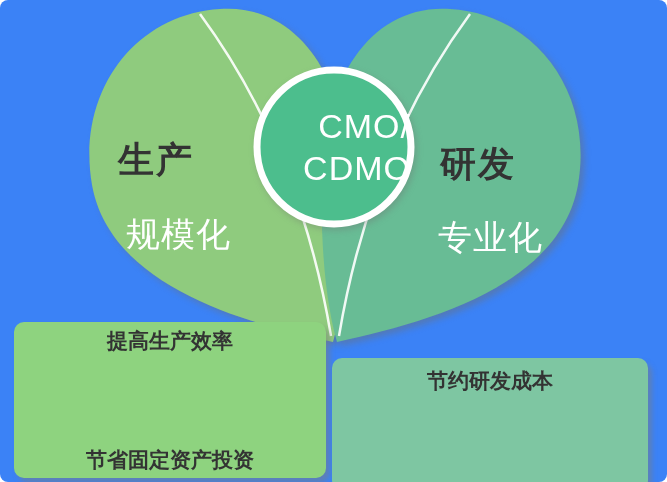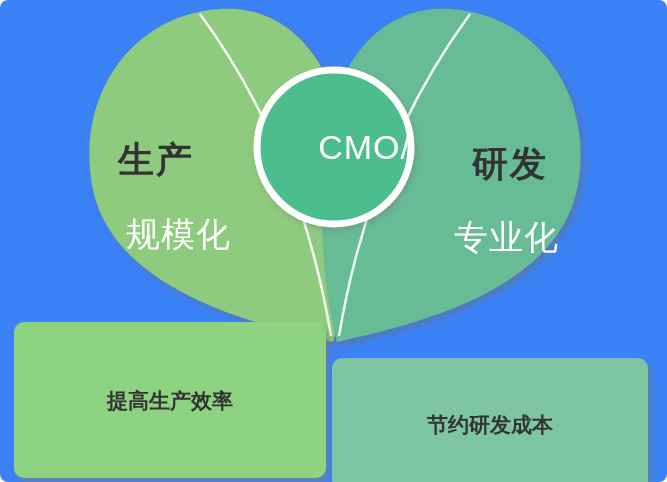--- a/index.html
+++ b/index.html
@@ -29,51 +29,51 @@
   }
   .leaf-title {
     position: absolute;
     font-size: 36px;
     font-weight: bold;
     color: #333333;
     letter-spacing: 2px;
     white-space: nowrap;
   }
   .leaf-title.left  { left: 118px; top: 136px; }
-  .leaf-title.right { left: 472px; top: 140px; text-align: center; }
+  .leaf-title.right { left: 440px; top: 140px; text-align: center; }
   .leaf-sub {
     position: absolute;
     font-size: 34px;
     color: #ffffff;
     letter-spacing: 1px;
     white-space: nowrap;
   }
   .leaf-sub.left  { left: 126px; top: 212px; }
-  .leaf-sub.right { left: 454px; top: 215px; }
+  .leaf-sub.right { left: 438px; top: 215px; }
   .center-label {
     position: absolute;
     left: 257px;
     top: 70px;
     width: 154px;
     height: 154px;
     display: flex;
     flex-direction: column;
     justify-content: center;
     align-items: flex-end;
     color: #ffffff;
     font-size: 34px;
     line-height: 1.25;
     letter-spacing: 1px;
   }
   .box {
     position: absolute;
     border-radius: 10px;
     display: flex;
     flex-direction: column;
-    justify-content: center;
+    justify-content: space-between;
     align-items: center;
     box-shadow: 4px 5px 5px rgba(125, 125, 125, 0.5);
   }
   .box.left {
     left: 14px;
     top: 322px;
     width: 312px;
     height: 156px;
     background: #8ED37F;
   }
@@ -112,23 +112,25 @@
   </svg>
 
   <div class="leaf-title left">生产</div>
   <div class="leaf-sub left">规模化</div>
 
   <div class="leaf-title right">研发</div>
   <div class="leaf-sub right">专业化</div>
 
   <div class="center-label">
     <span>CMO/</span>
+    <span>CDMO</span>
   </div>
 
   <div class="box left">
     <div class="box-line">提高生产效率</div>
+    <div class="box-line">节省固定资产投资</div>
   </div>
 
   <div class="box right">
     <div class="box-line">节约研发成本</div>
   </div>
 
 </div>
 
 </body></html>

